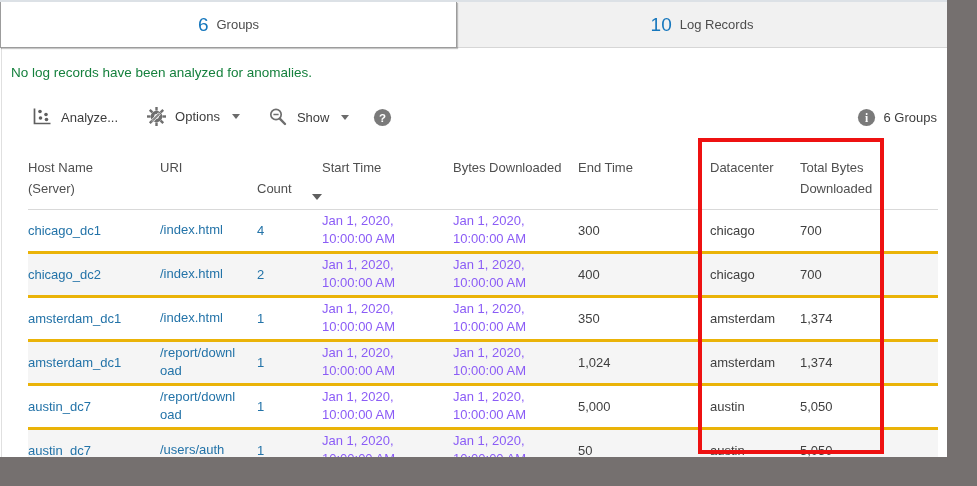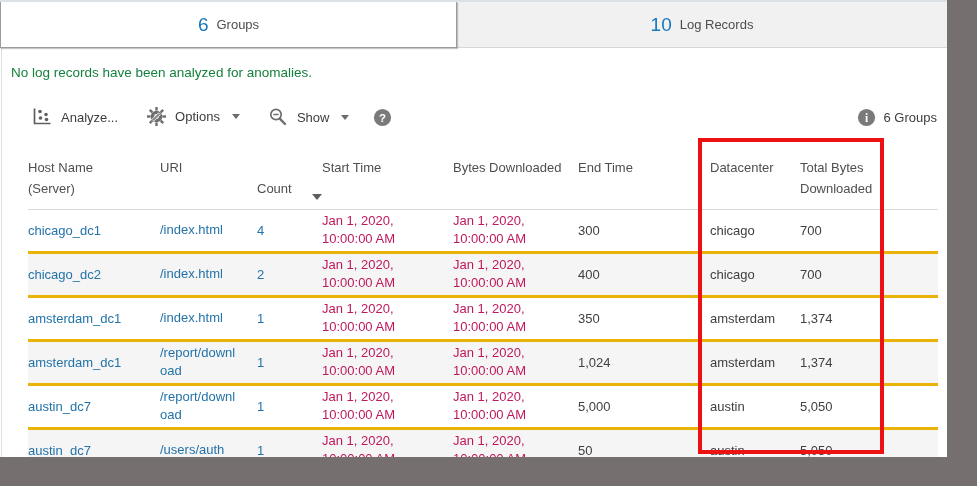--- a/index.html
+++ b/index.html
@@ -102,21 +102,21 @@
   }
   .tbody .tr {
     height: 44px; align-items: center;
     border-bottom: 3px solid #eab308;
     color: #404040;
   }
   .tbody .tr:nth-child(even) { background: #f5f5f5; }
   .td { padding-right: 10px; }
   .td a { color: #2373a8; text-decoration: none; cursor: pointer; }
   .td-uri a { display: inline-block; max-width: 80px; word-break: break-all; line-height: 1.4; }
-  .td-date { color: #be185d; line-height: 1.4; }
+  .td-date { color: #8b5cf6; line-height: 1.4; }
   .pre { white-space: pre-line; }
 
   
   .red-box {
     position: absolute;
     left: 698px; top: 138px;
     width: 186px; height: 316px;
     border: 4px solid #ee1111;
     pointer-events: none;
     z-index: 5;

